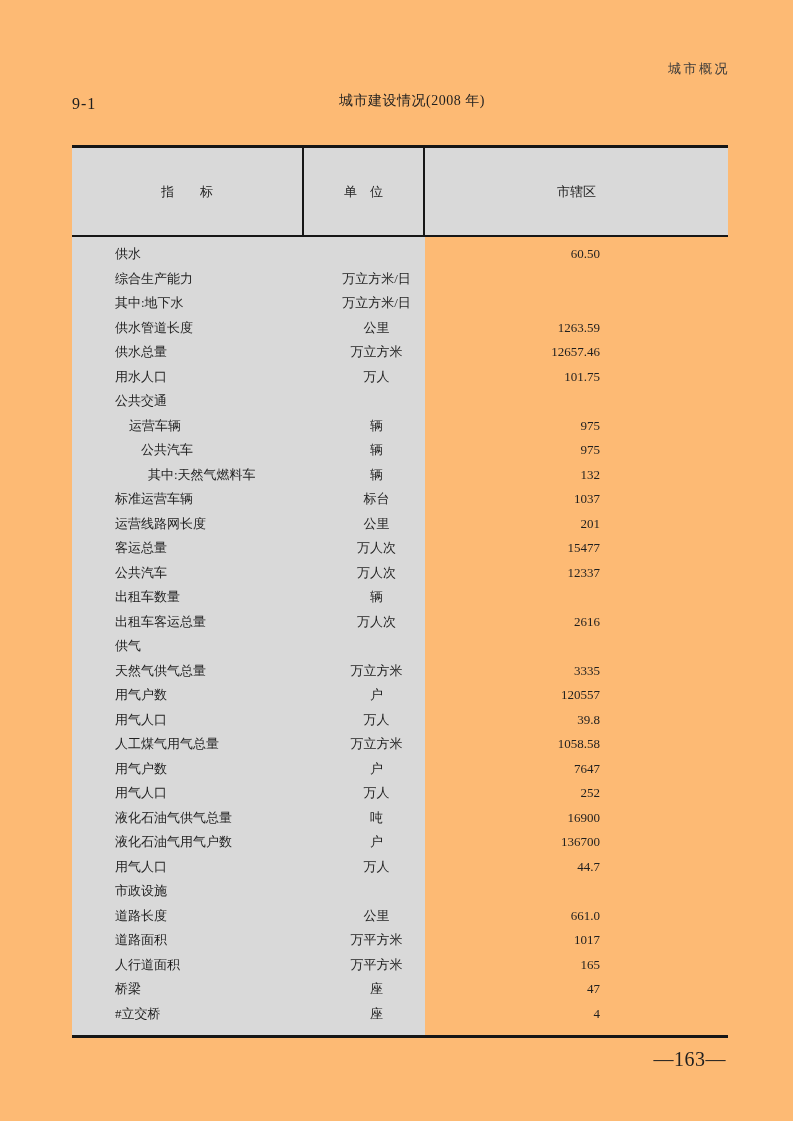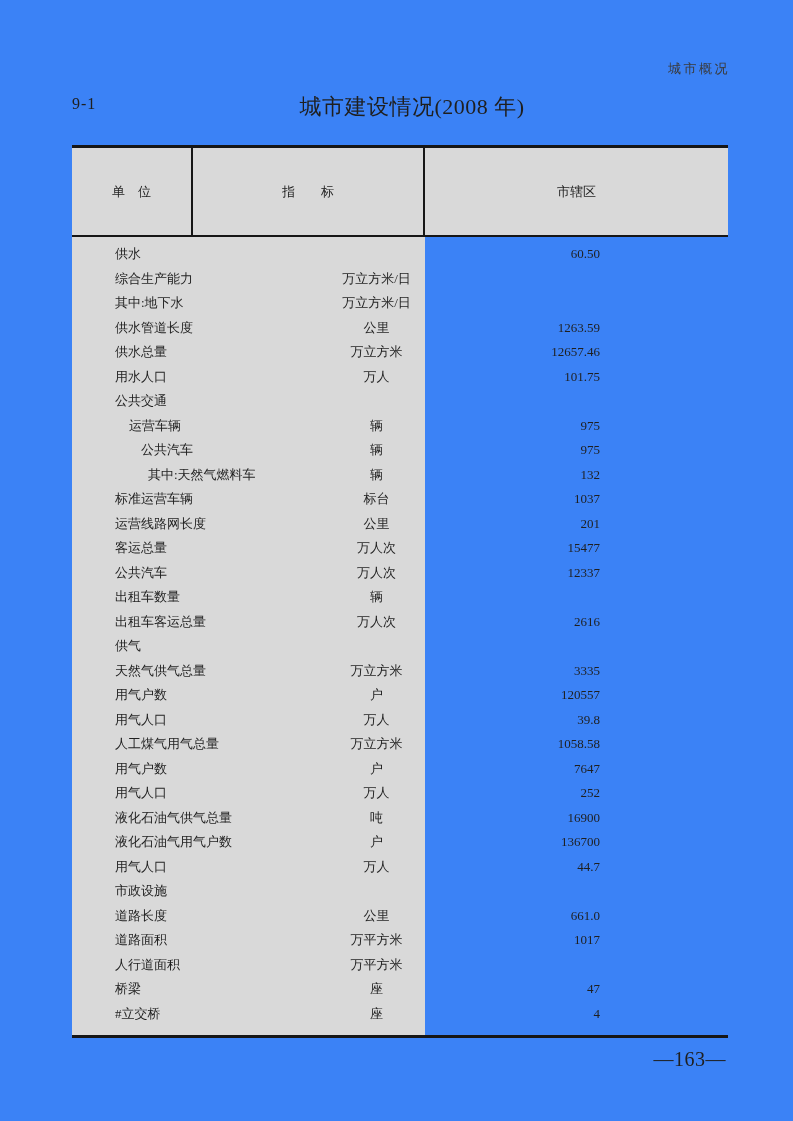--- a/index.html
+++ b/index.html
@@ -3,30 +3,30 @@
 <meta charset="utf-8">
 <style>
   * { margin:0; padding:0; box-sizing:border-box; }
   html,body { background:#fff; }
   body {
     width:793px; height:1121px;
     font-family:"Liberation Serif","DejaVu Serif",serif;
     color:#1f1f1f;
     position:relative;
   }
-  .page { position:relative; width:793px; height:1121px; background:#3b82f6; overflow:hidden; }
+  .page { position:relative; width:793px; height:1121px; background:#fdba74; overflow:hidden; }
 
   .running-header {
     position:absolute; top:60px; right:63px;
     font-size:13px; letter-spacing:2.5px; color:#3a3a3a;
   }
 
   .title-row { position:absolute; top:92px; left:72px; width:656px; height:26px; }
   .table-no { position:absolute; left:0; top:3px; font-size:16px; letter-spacing:1px; }
-  .page-title { text-align:center; font-size:22px; padding-left:24px; letter-spacing:0.5px; }
+  .page-title { text-align:center; font-size:14px; padding-left:24px; letter-spacing:0.5px; }
 
   .stat-table {
     position:absolute; left:72px; top:145px; width:656px;
     border-top:3px solid #161616;
     border-bottom:3px solid #161616;
   }
   .thead {
     display:flex; height:89px;
     background:#d9d9d9;
     border-bottom:2px solid #161616;
@@ -65,22 +65,22 @@
 
   <div class="running-header">城市概况</div>
 
   <div class="title-row">
     <span class="table-no">9-1</span>
     <div class="page-title">城市建设情况(2008 年)</div>
   </div>
 
   <div class="stat-table">
     <div class="thead">
+      <div class="th th1">指　　标</div>
       <div class="th th2">单　位</div>
-      <div class="th th1">指　　标</div>
       <div class="th th3">市辖区</div>
     </div>
     <div class="tbody">
       <div class="tbody-gray"></div>
       <div class="rows">
           <div class="trow">
             <div class="c-label ind0">供水</div>
             <div class="c-unit"></div>
             <div class="c-value">60.50</div>
           </div>
@@ -219,20 +219,21 @@
             <div class="c-value">661.0</div>
           </div>
           <div class="trow">
             <div class="c-label ind0">道路面积</div>
             <div class="c-unit">万平方米</div>
             <div class="c-value">1017</div>
           </div>
           <div class="trow">
             <div class="c-label ind0">人行道面积</div>
             <div class="c-unit">万平方米</div>
+            <div class="c-value">165</div>
           </div>
           <div class="trow">
             <div class="c-label ind0">桥梁</div>
             <div class="c-unit">座</div>
             <div class="c-value">47</div>
           </div>
           <div class="trow">
             <div class="c-label ind0">#立交桥</div>
             <div class="c-unit">座</div>
             <div class="c-value">4</div>

